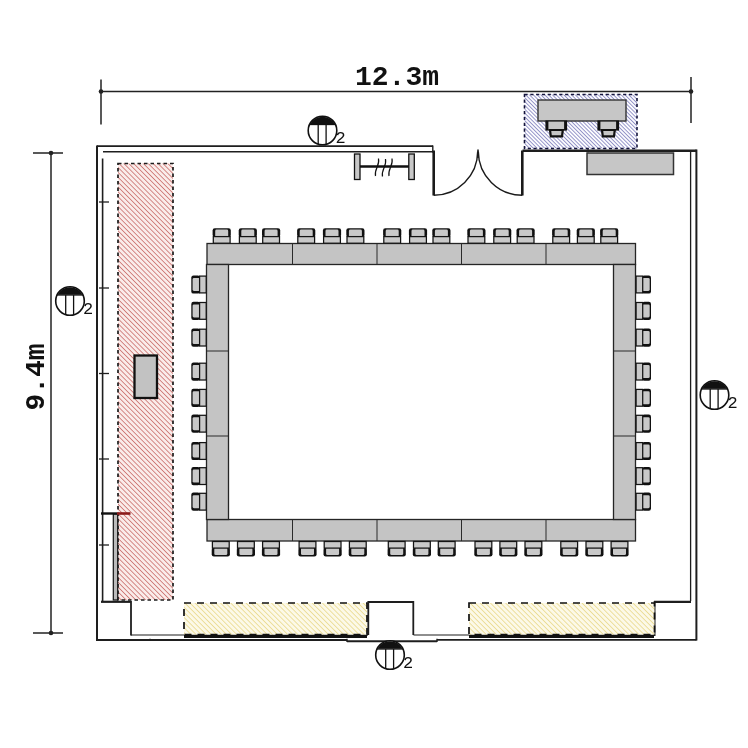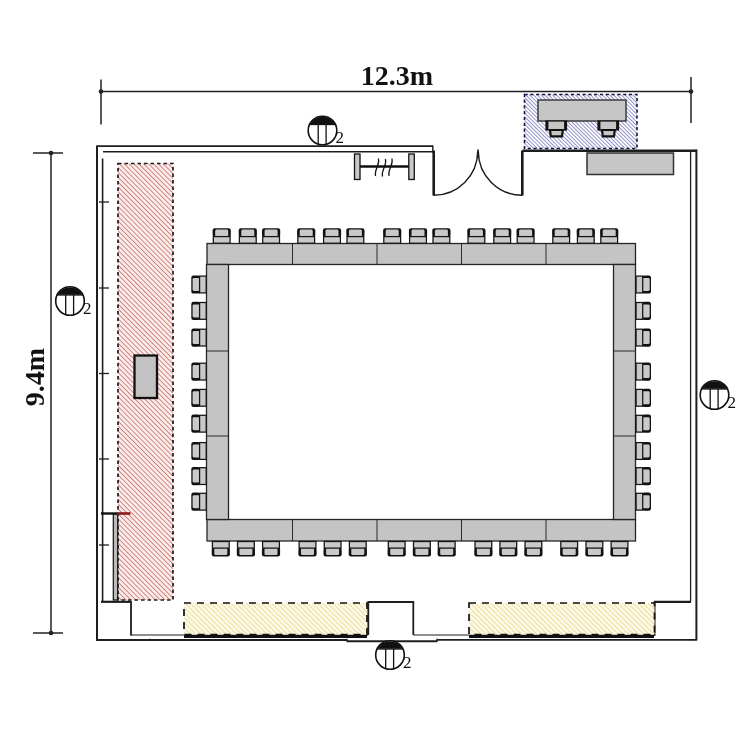--- a/index.html
+++ b/index.html
@@ -1,16 +1,16 @@
 <!DOCTYPE html>
 <html><head>
 <meta charset="utf-8">
 <style>
   html,body{margin:0;padding:0;background:#ffffff;}
-  .page{width:748px;height:748px;position:relative;font-family:Liberation Serif, serif;}
+  .page{width:748px;height:748px;position:relative;font-family:Liberation Mono, monospace;}
   svg{position:absolute;top:0;left:0;}
 </style>
 </head>
 <body>
 <div class="page">
 <svg width="748" height="748" viewBox="0 0 748 748">
 <defs>
   <pattern id="redh" width="3.45" height="3.45" patternUnits="userSpaceOnUse" patternTransform="rotate(45)">
     <rect width="3.45" height="3.45" fill="#faecea"></rect>
     <line x1="0" y1="0" x2="3.45" y2="0" stroke="#c25a56" stroke-width="1.35"></line>

